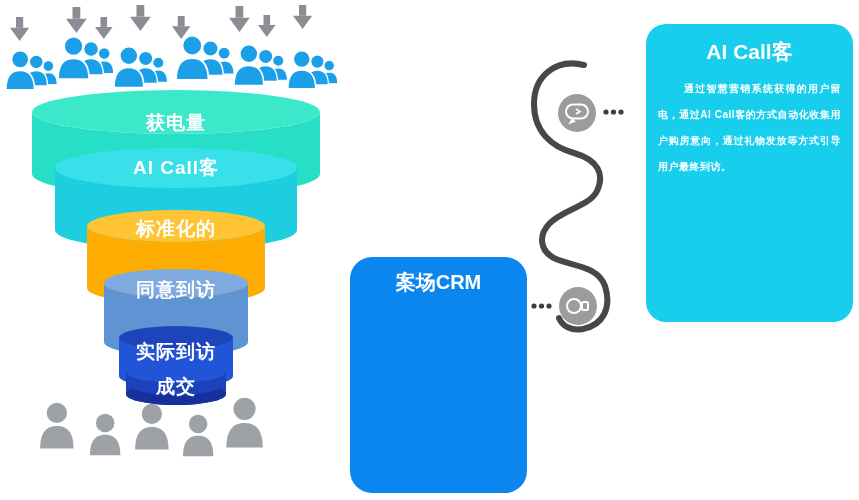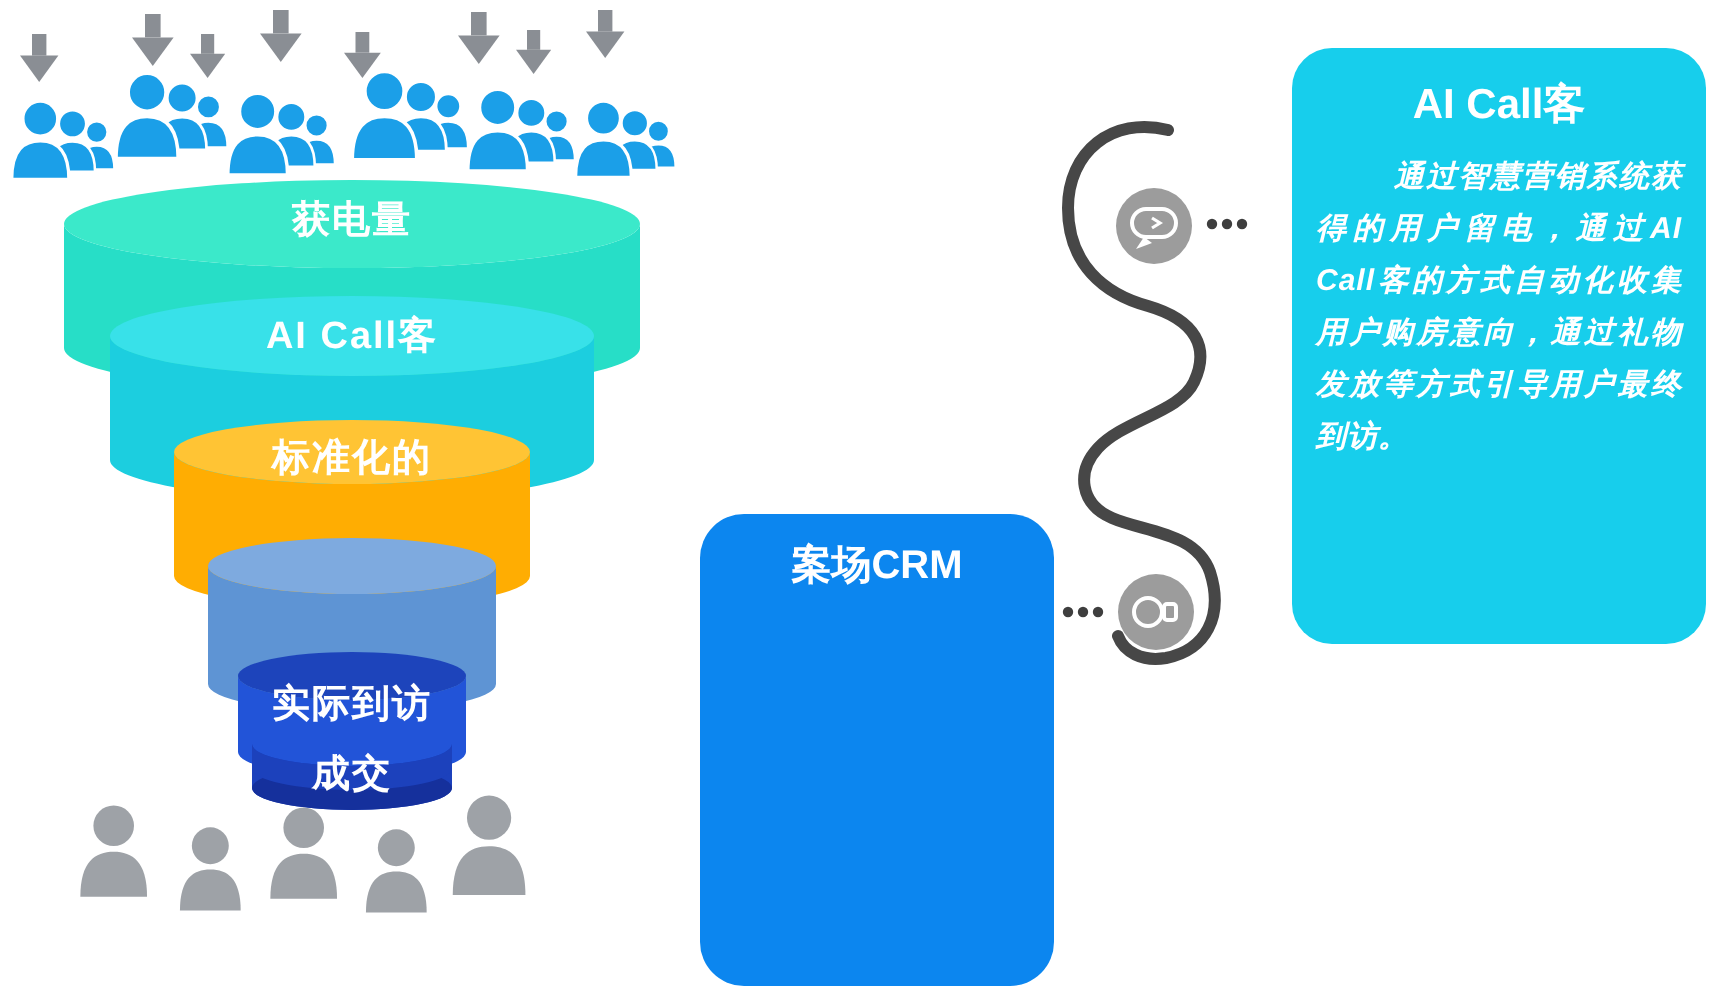--- a/index.html
+++ b/index.html
@@ -13,22 +13,22 @@
     letter-spacing:1px;text-align:center;
   }
   
   .card{position:absolute;color:#ffffff;box-sizing:border-box;}
   .card-crm{left:350px;top:257px;width:177px;height:236px;border-radius:22px;padding:10px 13px 0 13px;}
   .card-ai{left:646px;top:24px;width:207px;height:298px;border-radius:20px;padding:12px 12px 0 12px;}
   .card-title{text-align:center;font-weight:bold;margin:2px 0 10px 0;}
   .card-crm .card-title{font-size:20px;}
   .card-ai .card-title{font-size:21px;}
   .card p{
-    margin:0;font-size:15px;line-height:26px;text-indent:2.6em;
-    text-align:justify;font-weight:bold;letter-spacing:0.5px;font-style:italic;
+    margin:0;font-size:10px;line-height:26px;text-indent:2.6em;
+    text-align:justify;font-weight:bold;letter-spacing:0.5px;
   }
   .pg use{stroke:#ffffff;stroke-width:1.3px;}
 </style>
 </head>
 <body>
 
 <div class="stage">
 
   <svg class="scene" width="859" height="500" viewBox="0 0 859 500">
     <defs>
@@ -121,23 +121,24 @@
         <rect x="582" y="302" width="6" height="8" rx="1.5" fill="none" stroke="#ffffff" stroke-width="2"></rect>
       </g>
       <g fill="#3E3E3E">
         <circle cx="534" cy="306" r="2.6"></circle>
           <circle cx="541.5" cy="306" r="2.6"></circle>
           <circle cx="549" cy="306" r="2.6"></circle>
       </g>
     </g>
   </svg>
 
-  <div class="stage-label" style="top:97px;">获电量</div>
+  <div class="stage-label" style="top:110px;">获电量</div>
   <div class="stage-label" style="top:155px;">AI Call客</div>
   <div class="stage-label" style="top:216px;">标准化的</div>
+  <div class="stage-label" style="top:277px;">同意到访</div>
   <div class="stage-label" style="top:339px;">实际到访</div>
   <div class="stage-label" style="top:374px;">成交</div>
 
   <div class="card card-crm" style="background: rgb(12, 134, 239);">
     <div class="card-title">案场CRM</div>
   </div>
 
   <div class="card card-ai" style="background: rgb(23, 206, 236);">
     <div class="card-title">AI Call客</div>
     <p>通过智慧营销系统获得的用户留电，通过AI Call客的方式自动化收集用户购房意向，通过礼物发放等方式引导用户最终到访。</p>

